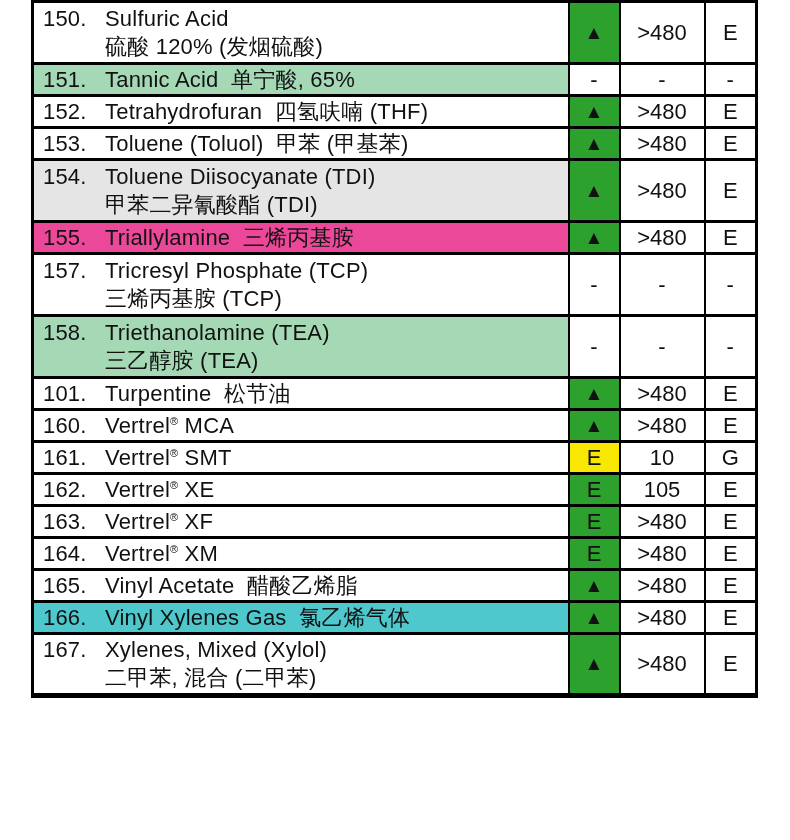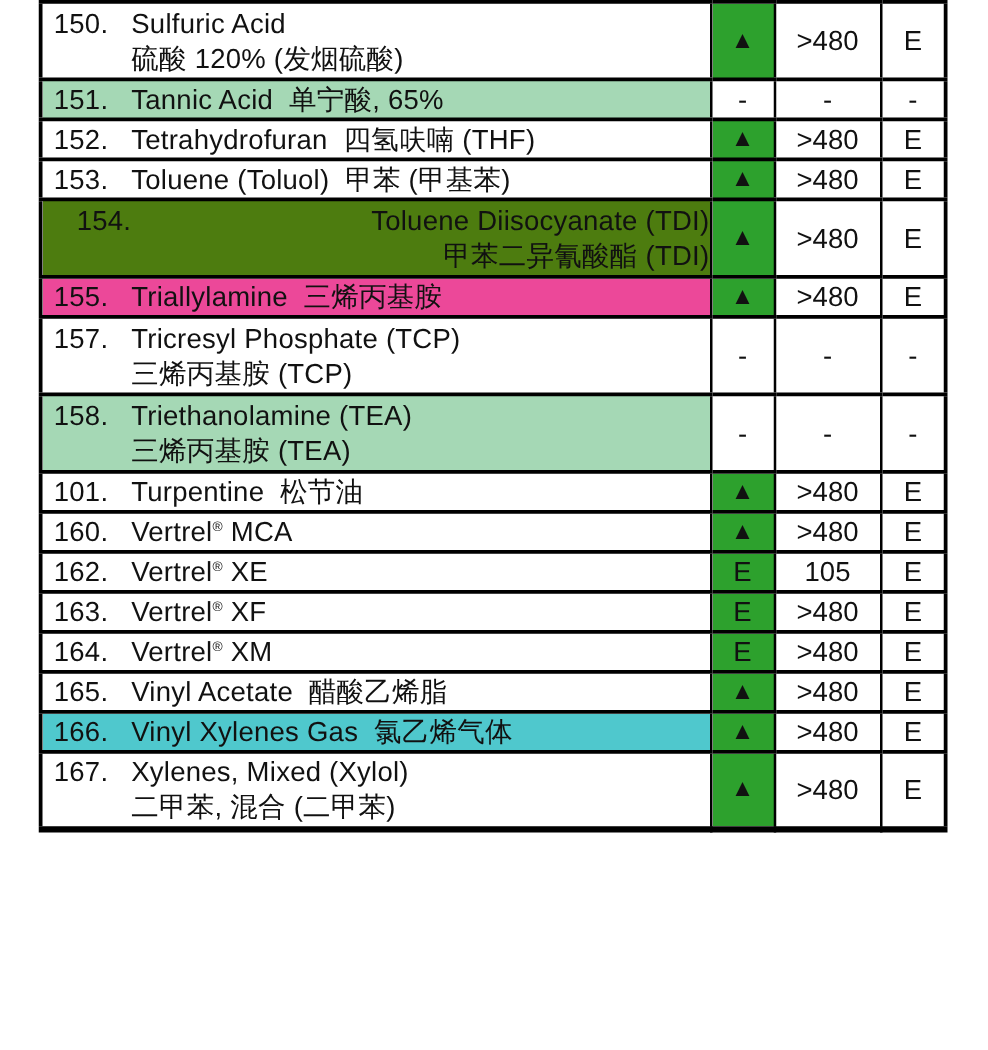--- a/index.html
+++ b/index.html
@@ -134,21 +134,21 @@
       </div>
     </td>
     <td class="sym-cell sym-triangle-green" style="background: rgb(45, 161, 45);">
       <span class="glyph">▲</span>
     </td>
     <td class="bt-cell">&gt;480</td>
     <td class="rate-cell">E</td>
   </tr>
 
   <tr class="double">
-    <td class="name-cell" style="background: #4d7c0f; text-align: right;">
+    <td class="name-cell" style="background: #e5e5e5;">
       <div class="name-grid">
         <span class="num">154.</span>
         <span class="en">Toluene Diisocyanate (TDI)</span>
         <span class="zh">甲苯二异氰酸酯 (TDI)</span>
       </div>
     </td>
     <td class="sym-cell sym-triangle-green" style="background: rgb(45, 161, 45);">
       <span class="glyph">▲</span>
     </td>
     <td class="bt-cell">&gt;480</td>
@@ -184,21 +184,21 @@
     </td>
     <td class="bt-cell">-</td>
     <td class="rate-cell">-</td>
   </tr>
 
   <tr class="double">
     <td class="name-cell" style="background: rgb(165, 216, 181);">
       <div class="name-grid">
         <span class="num">158.</span>
         <span class="en">Triethanolamine (TEA)</span>
-        <span class="zh">三烯丙基胺 (TEA)</span>
+        <span class="zh">三乙醇胺 (TEA)</span>
       </div>
     </td>
     <td class="sym-cell sym-dash" style="background: rgb(255, 255, 255);">
       <span class="glyph">-</span>
     </td>
     <td class="bt-cell">-</td>
     <td class="rate-cell">-</td>
   </tr>
 
   <tr class="single">
@@ -224,20 +224,34 @@
 
       </div>
     </td>
     <td class="sym-cell sym-triangle-green" style="background: rgb(45, 161, 45);">
       <span class="glyph">▲</span>
     </td>
     <td class="bt-cell">&gt;480</td>
     <td class="rate-cell">E</td>
   </tr>
 
+  <tr class="single">
+    <td class="name-cell" style="background: rgb(255, 255, 255);">
+      <div class="name-grid">
+        <span class="num">161.</span>
+        <span class="en">Vertrel<sup class="reg">®</sup> SMT</span>
+
+      </div>
+    </td>
+    <td class="sym-cell sym-e-yellow" style="background: rgb(248, 231, 0);">
+      <span class="glyph">E</span>
+    </td>
+    <td class="bt-cell">10</td>
+    <td class="rate-cell">G</td>
+  </tr>
 
   <tr class="single">
     <td class="name-cell" style="background: rgb(255, 255, 255);">
       <div class="name-grid">
         <span class="num">162.</span>
         <span class="en">Vertrel<sup class="reg">®</sup> XE</span>
 
       </div>
     </td>
     <td class="sym-cell sym-e-green" style="background: rgb(45, 161, 45);">

